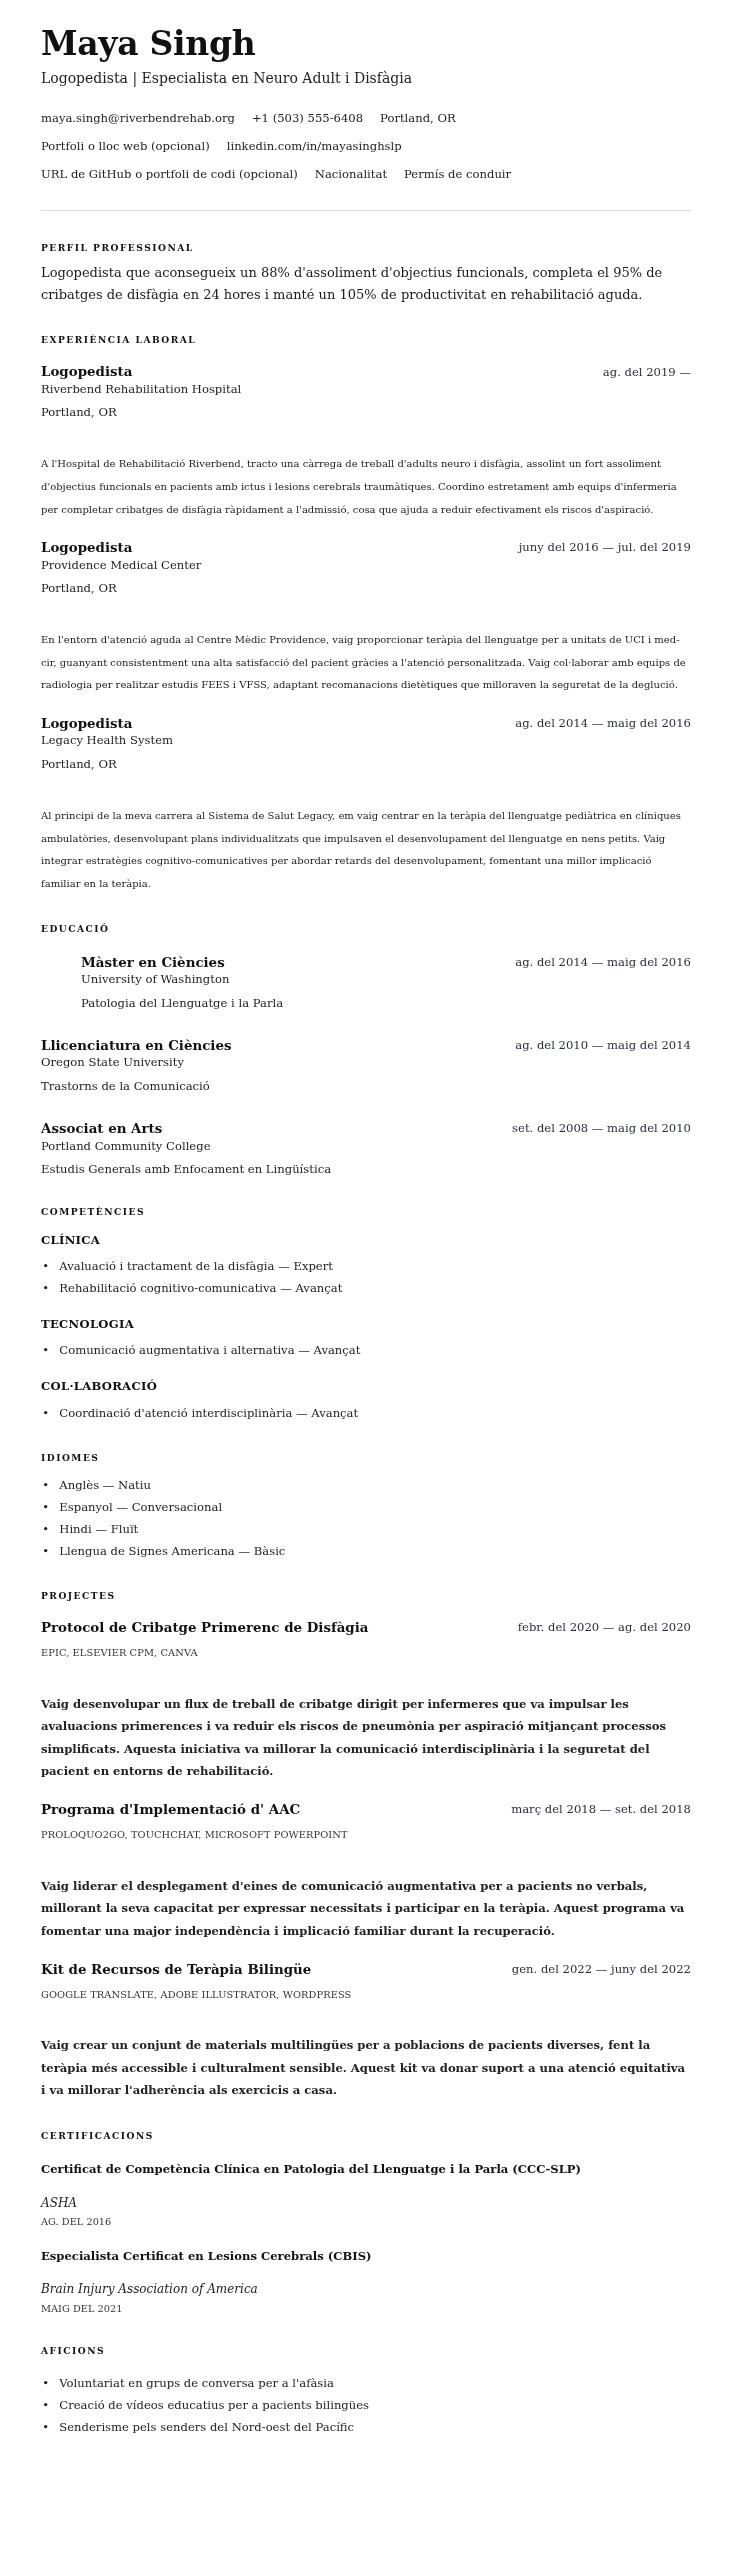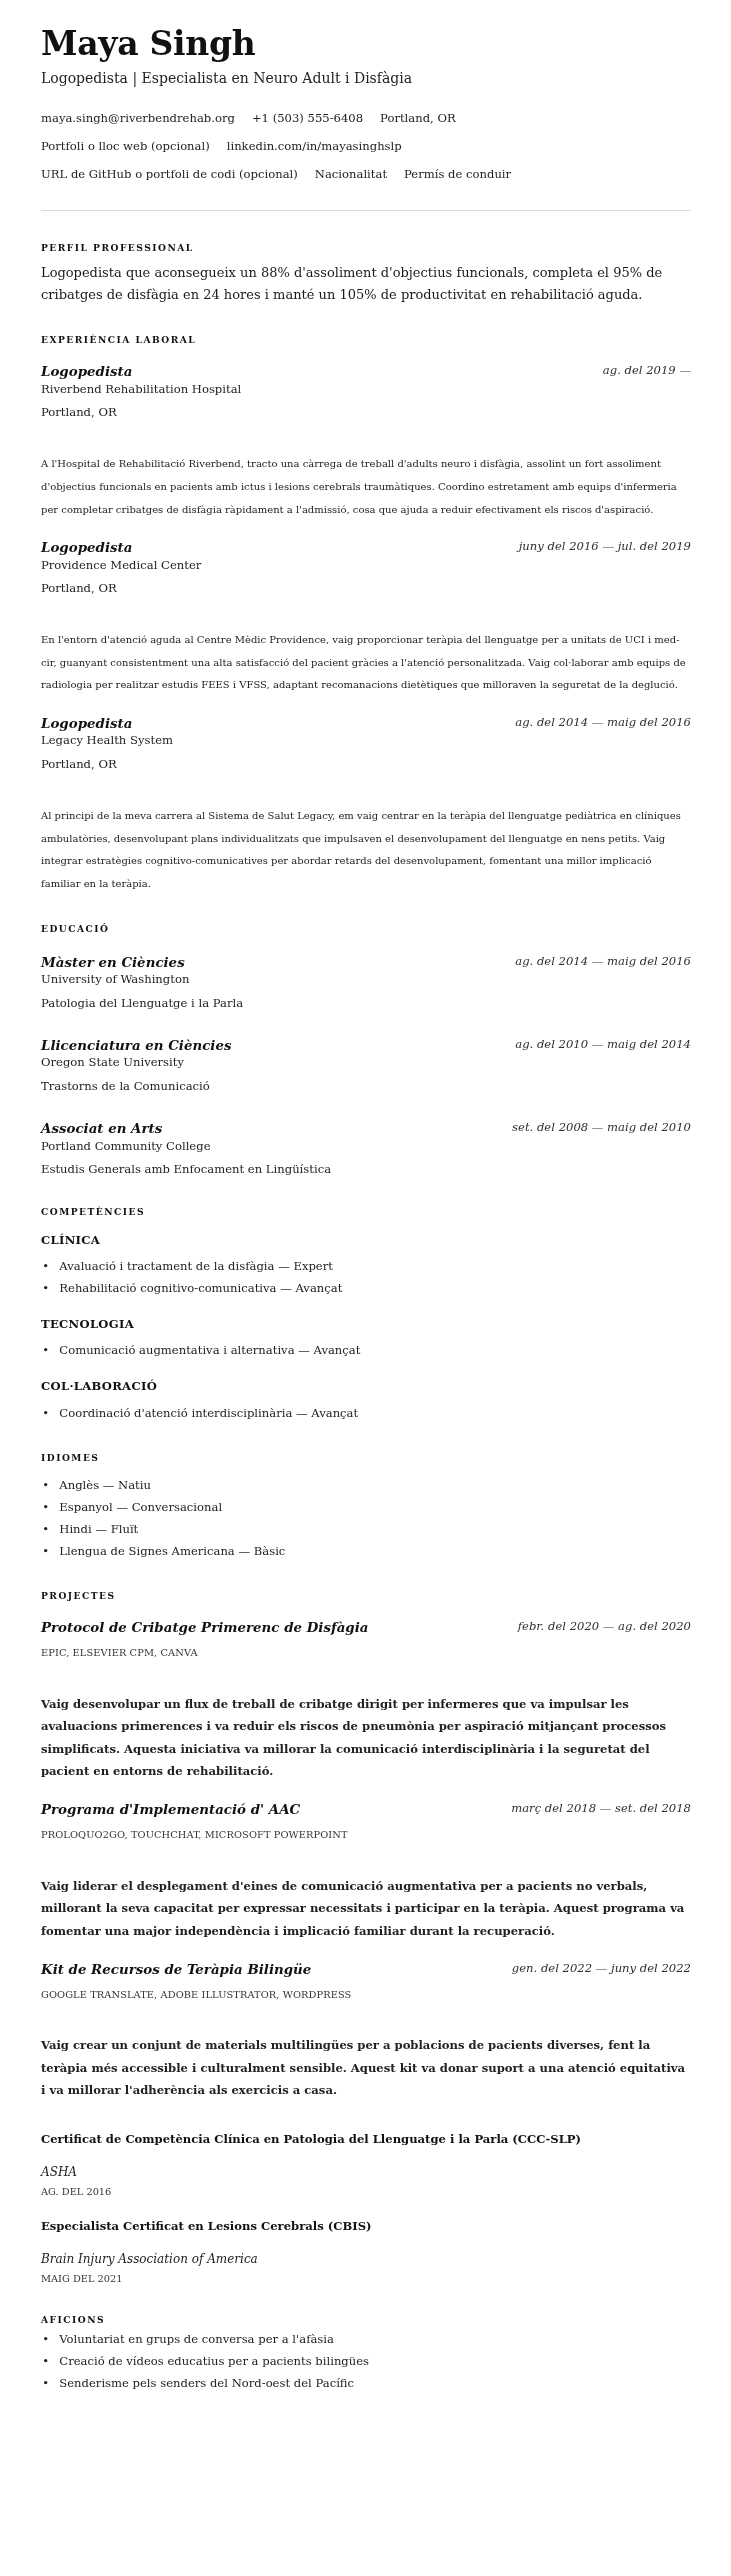--- a/index.html
+++ b/index.html
@@ -22,29 +22,29 @@
   
   .section { margin-top: 28px; }
   .section.first { margin-top: 30.5px; }
   .section-title { font-size: 9.1px; font-weight: bold; letter-spacing: 1.5px; text-transform: uppercase; color: #111; line-height: 12.2px; }
 
   .summary { font-size: 13px; line-height: 22px; margin-top: 8.5px; color: #1a1a1a; }
 
   
   .entry { margin-top: 17px; }
   .entry.first { margin-top: 16px; }
-  .entry-head { display: flex; justify-content: space-between; align-items: flex-start; font-style: italic; }
+  .entry-head { display: flex; justify-content: space-between; align-items: center; }
   .entry-title { font-size: 13.4px; font-weight: bold; line-height: 18.3px; color: #111; }
   .entry-date { font-size: 11.6px; line-height: 16px; color: #2a2f3a; white-space: nowrap; }
   .entry-org { font-size: 11.6px; line-height: 17px; color: #222; }
   .entry-loc { font-size: 11.6px; line-height: 17px; color: #222; margin-top: 6.7px; }
   .entry-desc { font-size: 10px; line-height: 22.6px; color: #222; margin-top: 32px; }
 
   .edu-entry { margin-top: 24.4px; }
-  .edu-entry.first { margin-top: 17px; }
+  .edu-entry.first { margin-top: 17px; margin-left: 40px; }
   .edu-field { font-size: 11.6px; line-height: 17px; color: #222; margin-top: 6.7px; }
 
   
   .skill-group { margin-top: 13.4px; }
   .skill-group + .skill-group { margin-top: 17px; }
   .skill-group-title { font-size: 11.6px; font-weight: bold; letter-spacing: 0.3px; color: #111; line-height: 16px; }
   ul.bullets { list-style: none; margin-top: 7.3px; }
   ul.bullets li { position: relative; padding-left: 18.3px; font-size: 11.6px; line-height: 22px; color: #222; }
   ul.bullets li::before { content: "•"; position: absolute; left: 1.2px; top: 0; color: #222; }
 
@@ -218,37 +218,38 @@
       <div class="entry-head">
         <div class="entry-title">Kit de Recursos de Teràpia Bilingüe</div>
         <div class="entry-date">gen. del 2022 — juny del 2022</div>
       </div>
       <div class="proj-tech">Google Translate, Adobe Illustrator, WordPress</div>
       <p class="proj-desc">Vaig crear un conjunt de materials multilingües per a poblacions de pacients diverses, fent la teràpia més accessible i culturalment sensible. Aquest kit va donar suport a una atenció equitativa i va millorar l'adherència als exercicis a casa.</p>
     </div>
   </section>
 
   <section class="section">
+    <h2 class="section-title">Certificacions</h2>
 
     <div class="cert first">
       <div class="cert-title">Certificat de Competència Clínica en Patologia del Llenguatge i la Parla (CCC-SLP)</div>
       <div class="cert-issuer">ASHA</div>
       <div class="cert-date">ag. del 2016</div>
     </div>
 
     <div class="cert">
       <div class="cert-title">Especialista Certificat en Lesions Cerebrals (CBIS)</div>
       <div class="cert-issuer">Brain Injury Association of America</div>
       <div class="cert-date">maig del 2021</div>
     </div>
   </section>
 
   <section class="section">
     <h2 class="section-title">Aficions</h2>
-    <ul class="bullets" style="margin-top:2px">
+    <ul class="bullets" style="margin-top:15px">
       <li>Voluntariat en grups de conversa per a l'afàsia</li>
       <li>Creació de vídeos educatius per a pacients bilingües</li>
       <li>Senderisme pels senders del Nord-oest del Pacífic</li>
     </ul>
   </section>
 
 </div>
 
 
 </body></html>

